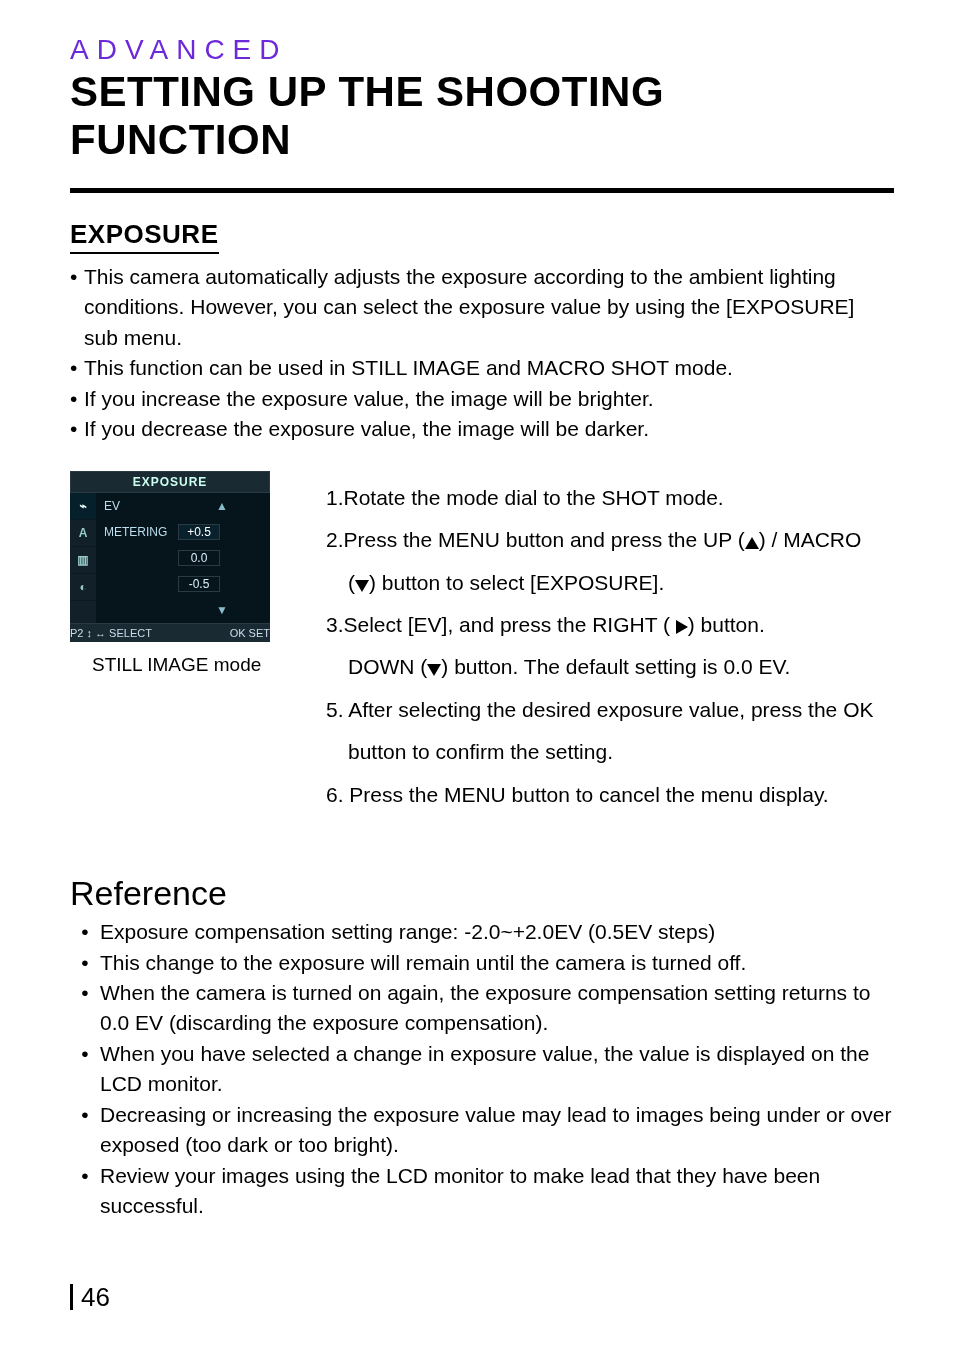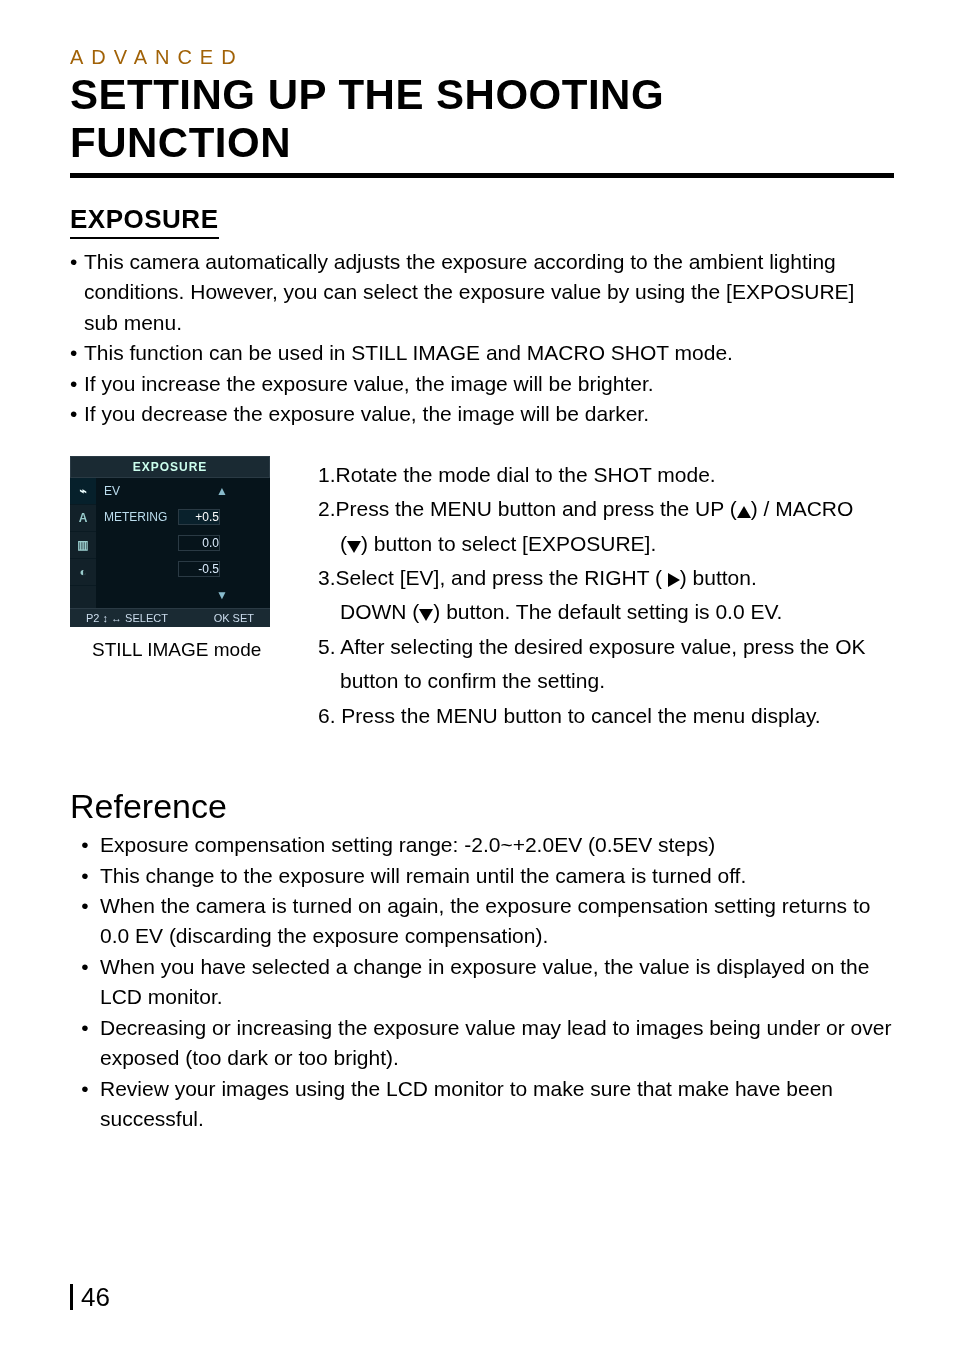--- a/index.html
+++ b/index.html
@@ -1,51 +1,51 @@
 <!DOCTYPE html>
 <html><head>
 <meta charset="utf-8">
 <style>
   html,body{margin:0;padding:0;background:#fff;color:#000;font-family:"Segoe UI",Arial,sans-serif}
   .page{width:954px;height:1355px;box-sizing:border-box;padding:30px 60px 40px 70px;position:relative}
-  .eyebrow{letter-spacing:8px;font-size:20px;color:#a16207;margin-top:16px}
-  .title{font-size:42px;font-weight:700;margin:2px 0 4px 0;border-bottom:5px solid #000;padding-bottom:6px;letter-spacing:.5px}
+  .eyebrow{letter-spacing:8px;font-size:28px;color:#6d28d9;margin-top:4px}
+  .title{font-size:42px;font-weight:700;margin:2px 0 4px 0;border-bottom:5px solid #000;padding-bottom:24px;letter-spacing:.5px}
   .section-head{font-size:26px;font-weight:800;border-bottom:2px solid #000;display:inline-block;margin-top:22px;margin-bottom:8px;padding-bottom:2px;letter-spacing:.5px}
   .bullets{margin:0;padding:0;list-style:none;font-size:21px;line-height:1.45}
   .bullets li{display:flex}
   .bullets li .dot{flex:0 0 auto;width:14px}
   .bullets li .txt{flex:1}
   .row{display:flex;margin-top:26px}
   .fig-col{flex:0 0 220px}
   .steps-col{flex:1;padding-left:24px}
   .steps{margin:0;padding:0;list-style:none;font-size:21px;line-height:1.45}
-  .steps li{margin:4px}
+  .steps li{margin:12px}
   .steps .cont{padding-left:22px}
   .caption{font-size:19px;text-align:left;margin-top:12px;padding-left:22px}
   .ref-title{font-size:34px;font-weight:400;margin-top:52px;margin-bottom:4px}
   .ref-list{margin:0;padding:0;list-style:none;font-size:21px;line-height:1.45}
   .ref-list li{display:flex}
   .ref-list .dot{width:30px;flex:0 0 30px;text-align:center}
   .ref-list .txt{flex:1}
   .pageno{position:absolute;bottom:42px;left:70px;font-size:26px}
   .pageno::before{content:"";display:inline-block;width:3px;height:26px;background:#000;vertical-align:-4px;margin-right:8px}
   
   .lcd{width:200px;background:#000;color:#dff;font-family:Arial,sans-serif;font-size:12px}
   .lcd .hdr{background:#1a2a33;color:#cfe;text-align:center;font-weight:bold;border:1px solid #2a3a44;padding:3px 0;letter-spacing:1px}
   .lcd .body{display:flex}
   .lcd .tabs{width:26px;background:#122129}
   .lcd .tab{height:26px;display:flex;align-items:center;justify-content:center;border-bottom:1px solid #0a1a22;color:#9cc;font-weight:bold}
   .lcd .tab.sel{background:#06202b;color:#eff}
   .lcd .main{flex:1;position:relative;background:#06141b}
   .lcd .mrow{display:flex;height:26px;align-items:center}
   .lcd .mlabel{width:70px;padding-left:8px;color:#bde}
-  .lcd .vals{width:40px;text-align:right;border:1px solid #2a3a44;margin-left:4px;color:#def}
+  .lcd .vals{width:40px;text-align:center;border:1px solid #2a3a44;margin-left:4px;color:#def}
   .lcd .vals.sel{background:#09212c;color:#fff}
   .lcd .arrcol{flex:1;text-align:center;color:#8bc}
-  .lcd .footer{background:#1a2a33;color:#cde;font-size:11px;padding:3px 16px;display:flex;justify-content:space-between;border-top:1px solid #2a3a44}
+  .lcd .footer{background:#1a2a33;color:#cde;font-size:11px;padding:3px 0;display:flex;justify-content:space-between;border-top:1px solid #2a3a44}
   .tri{display:inline-block;width:0;height:0;border-style:solid;vertical-align:-2px}
   .tri.up{border-width:0 7px 12px 7px;border-color:transparent transparent #000 transparent}
   .tri.down{border-width:12px 7px 0 7px;border-color:#000 transparent transparent transparent}
   .tri.right{border-width:7px 0 7px 12px;border-color:transparent transparent transparent #000}
 </style>
 </head>
 <body>
 
 <div class="page">
 
@@ -154,18 +154,18 @@
     <li>
         <span class="dot">•</span>
         <span class="txt">When you have selected a change in exposure value, the value is displayed on the LCD monitor.</span>
       </li>
     <li>
         <span class="dot">•</span>
         <span class="txt">Decreasing or increasing the exposure value may lead to images being under or over exposed (too dark or too bright).</span>
       </li>
     <li>
         <span class="dot">•</span>
-        <span class="txt">Review your images using the LCD monitor to make sure that make have been successful.</span>
+        <span class="txt">Review your images using the LCD monitor to make lead that they have been successful.</span>
       </li>
   </ul>
 
   <div class="pageno">46</div>
 </div>
 
 </body></html>

